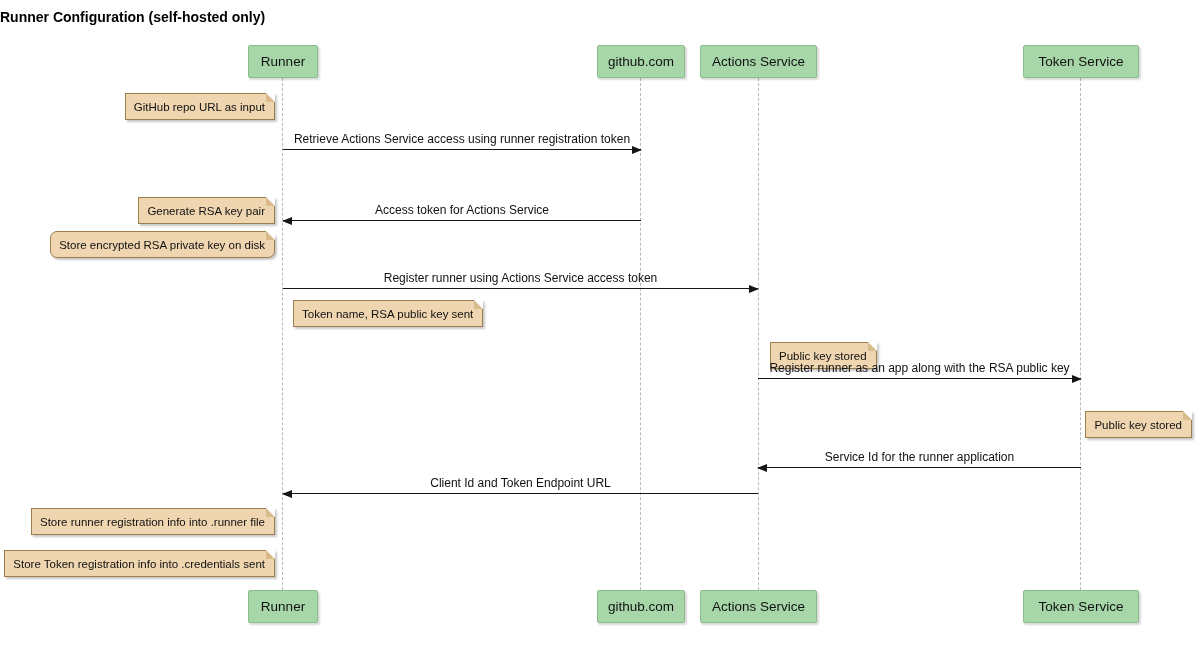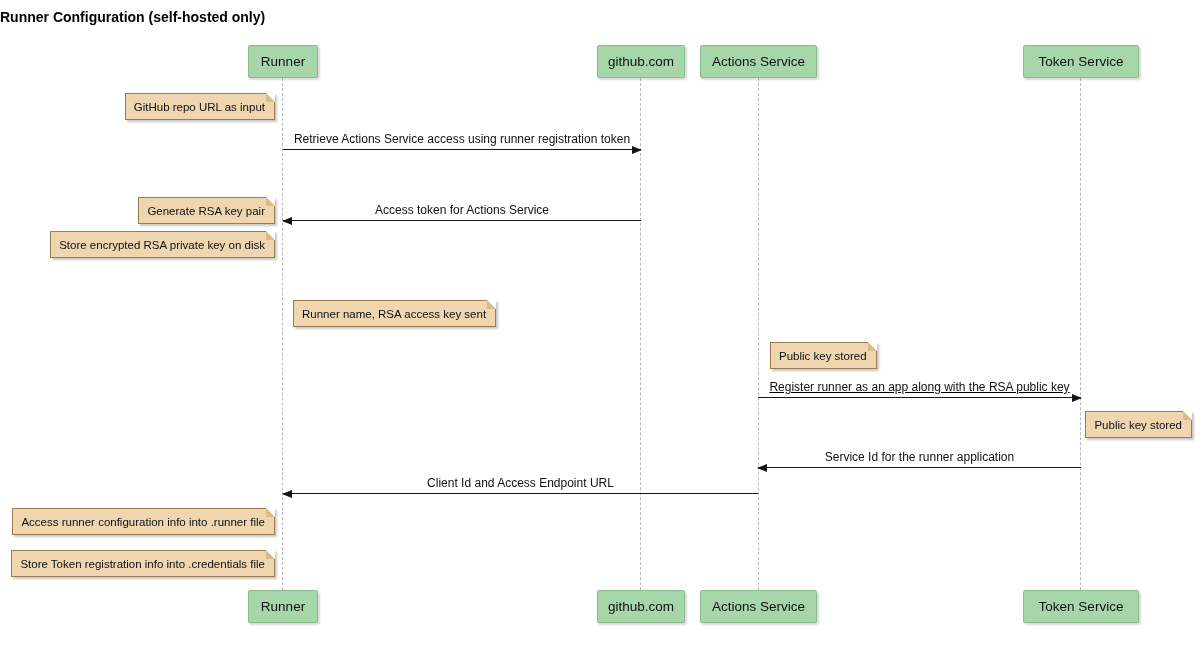--- a/index.html
+++ b/index.html
@@ -114,56 +114,62 @@
   <div class="participant" style="left:700px; top:45px; width:117px;">Actions Service</div>
   <div class="participant" style="left:1023px; top:45px; width:116px;">Token Service</div>
 
   <div class="participant" style="left:248px; top:590px; width:70px;">Runner</div>
   <div class="participant" style="left:597px; top:590px; width:88px;">github.com</div>
   <div class="participant" style="left:700px; top:590px; width:117px;">Actions Service</div>
   <div class="participant" style="left:1023px; top:590px; width:116px;">Token Service</div>
 
   <div class="note" style="right:925px; top:93px;">GitHub repo URL as input</div>
   <div class="note" style="right:925px; top:197px;">Generate RSA key pair</div>
-  <div class="note" style="right:925px; top:231px;">Store encrypted RSA private key on disk</div>
-  <div class="note" style="left:293px; top:300px;">Runner name, RSA access key sent</div>
+  <div class="note" style="right:925px; top:231px;border-radius:7px;">Store encrypted RSA private key on disk</div>
+  <div class="note" style="left:293px; top:300px;">Token name, RSA public key sent</div>
   <div class="note" style="left:770px; top:342px;">Public key stored</div>
   <div class="note" style="right:8px; top:411px;">Public key stored</div>
-  <div class="note" style="right:925px; top:508px;">Access runner configuration info into .runner file</div>
-  <div class="note" style="right:925px; top:550px;">Store Token registration info into .credentials file</div>
+  <div class="note" style="right:925px; top:508px;">Store runner registration info into .runner file</div>
+  <div class="note" style="right:925px; top:550px;">Store Token registration info into .credentials sent</div>
 
   <div class="msg right" style="left:283px; top:132px; width:358px;">
     <div class="msg-label">Retrieve Actions Service access using runner registration token</div>
     <div class="msg-line">
         <div class="msg-head"></div>
       </div>
   </div>
 
   <div class="msg left" style="left:283px; top:159px; width:358px;margin-top:44px;">
     <div class="msg-label">Access token for Actions Service</div>
     <div class="msg-line">
         <div class="msg-head"></div>
       </div>
   </div>
 
+  <div class="msg right" style="left:283px; top:271px; width:475px;">
+    <div class="msg-label">Register runner using Actions Service access token</div>
+    <div class="msg-line">
+        <div class="msg-head"></div>
+      </div>
+  </div>
 
-  <div class="msg right" style="left:758px; top:380px; width:323px;text-decoration:underline;">
+  <div class="msg right" style="left:758px; top:361px; width:323px;">
     <div class="msg-label">Register runner as an app along with the RSA public key</div>
     <div class="msg-line">
         <div class="msg-head"></div>
       </div>
   </div>
 
   <div class="msg left" style="left:758px; top:450px; width:323px;">
     <div class="msg-label">Service Id for the runner application</div>
     <div class="msg-line">
         <div class="msg-head"></div>
       </div>
   </div>
 
   <div class="msg left" style="left:283px; top:476px; width:475px;">
-    <div class="msg-label">Client Id and Access Endpoint URL</div>
+    <div class="msg-label">Client Id and Token Endpoint URL</div>
     <div class="msg-line">
         <div class="msg-head"></div>
       </div>
   </div>
 
 </div>
 
 </body></html>

